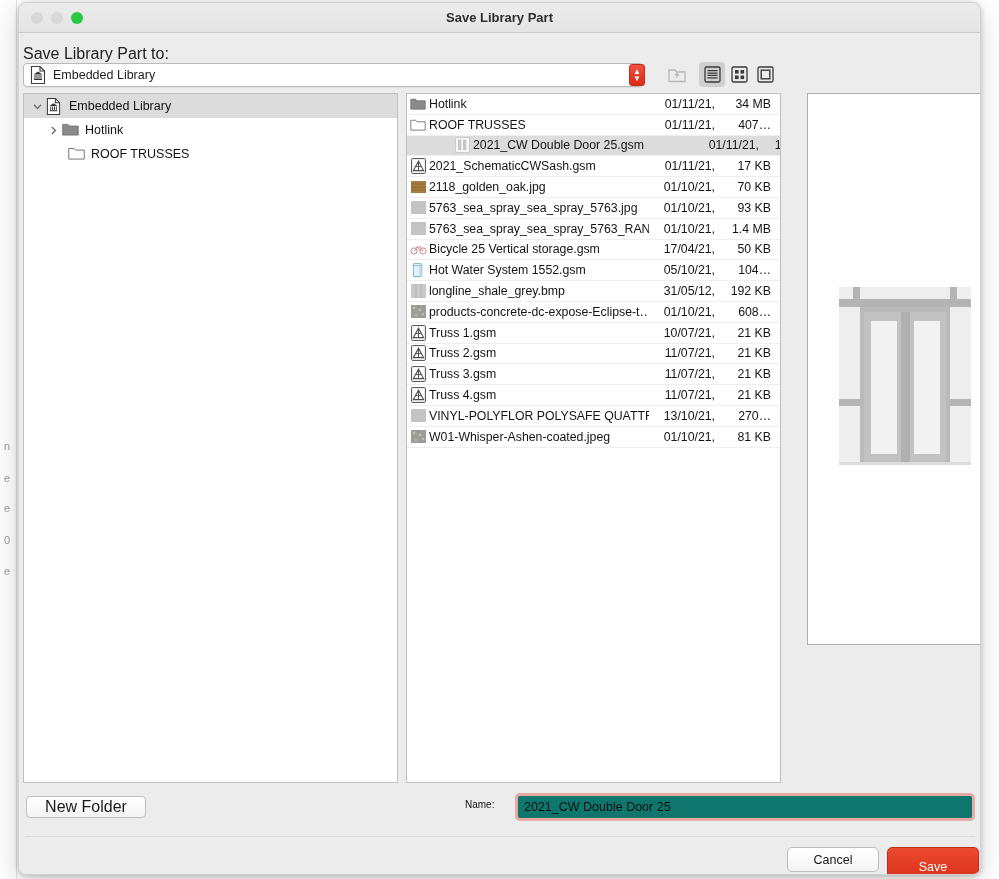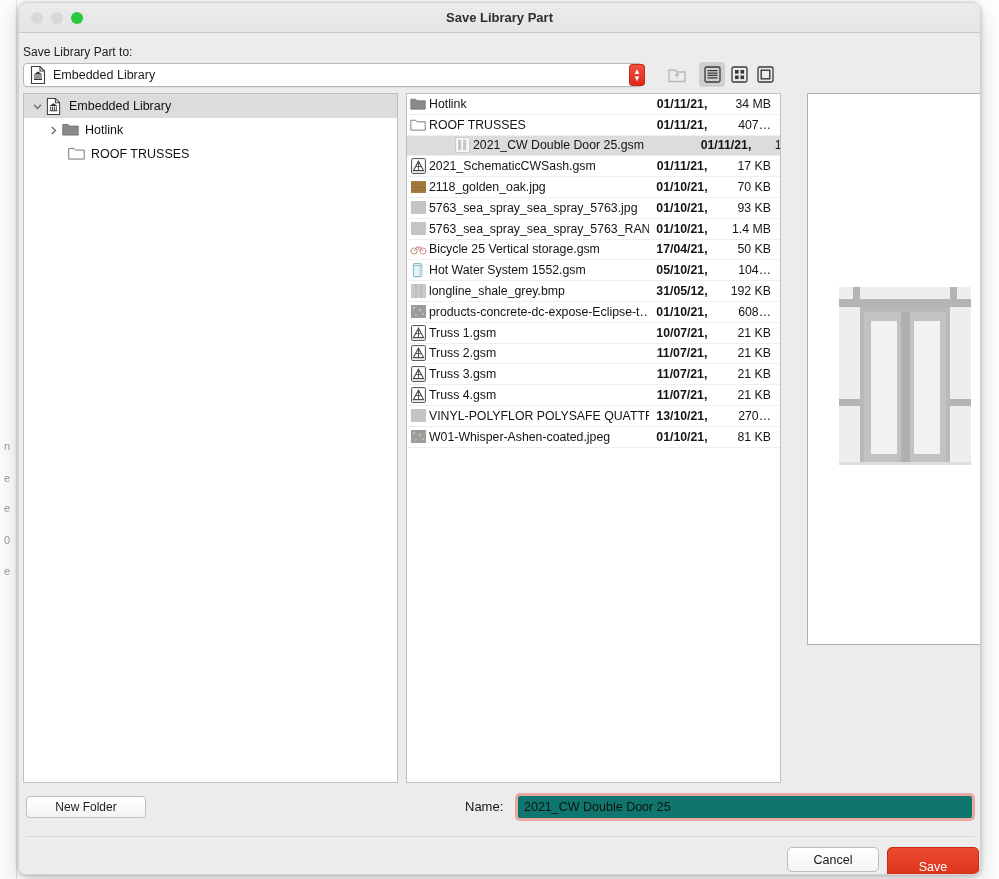--- a/index.html
+++ b/index.html
@@ -60,21 +60,21 @@
   .title-text {
     position: absolute; left: 0; right: 0; top: 7px;
     text-align: center; font-size: 13px; font-weight: bold; color: #2e2e2e;
   }
 
   
   .pathbar-area {
     position: relative; height: 58px; background: #ececec;
   }
   .save-to-label {
-    position: absolute; left: 4px; top: 12px; font-size: 12px; color: #222;
+    position: absolute; left: 4px; top: 12px; font-size: 16px; color: #222;
   }
   .path-popup {
     position: absolute; left: 4px; top: 30px; width: 620px; height: 24px;
     background: #fff; border: 1px solid #b9b9b9; border-radius: 4px;
     display: flex; align-items: center; padding-left: 6px;
     box-shadow: 0 1px 0 rgba(0,0,0,0.05);
   }
   .path-popup .lib-icon { width: 16px; height: 18px; flex: 0 0 auto; }
   .path-popup .path-label { font-size: 12.5px; color: #1d1d1d; margin-left: 7px; }
   .stepper {
@@ -131,43 +131,43 @@
   .lh-end      { flex: 1 1 auto;  border-left: 1px solid #d6d6d6; }
 
   .list-rows { height: 669px; overflow: hidden; }
   .frow {
     display: flex; align-items: center; height: 20.8px;
     border-bottom: 1px solid #efefef; font-size: 12.3px; color: #141414;
   }
   .frow.selected { background: #dcdcdc; padding-left: 44px; }
   .fi-icon { flex: 0 0 22px; display: flex; align-items: center; justify-content: center; }
   .fi-name { flex: 0 0 220px; white-space: nowrap; overflow: hidden; }
-  .fi-mod  { flex: 0 0 72px; text-align: center; padding-right: 6px; font-weight: bold; }
+  .fi-mod  { flex: 0 0 72px; text-align: right; padding-right: 6px; }
   .fi-size { flex: 0 0 54px; text-align: right; padding-right: 4px; }
   .fi-tail { flex: 1 1 auto; }
 
   
   .preview-box {
     position: absolute; left: 18px; top: 0px; width: 196px; height: 552px;
     background: #fff; border: 1px solid #b0b0b0;
   }
 
   
   .bottom {
     position: absolute; left: 0; top: 782px; width: 963px; height: 91px; background: #ececec;
   }
   .newfolder-btn {
     position: absolute; left: 7px; top: 11px; width: 120px; height: 22px;
     background: linear-gradient(to bottom,#ffffff,#f3f3f3);
     border: 1px solid #bfbfbf; border-radius: 4px;
-    font-size: 12px; color: #1b1b1b;
+    font-size: 16px; color: #1b1b1b;
     display: flex; align-items: center; justify-content: center;
   }
   .name-label {
-    position: absolute; left: 446px; top: 14px; font-size: 13px; color: #141414;
+    position: absolute; left: 446px; top: 14px; font-size: 10px; color: #141414;
   }
   .name-field {
     position: absolute; left: 496px; top: 8px; width: 460px; height: 28px;
     border: 3px solid #e8a9a2; border-radius: 5px; background: #0f766e;
     display: flex; align-items: center; padding-left: 6px;
   }
   .name-field-inner {
     font-size: 12.5px; color: #111;
   }
   .bottom-sep {

